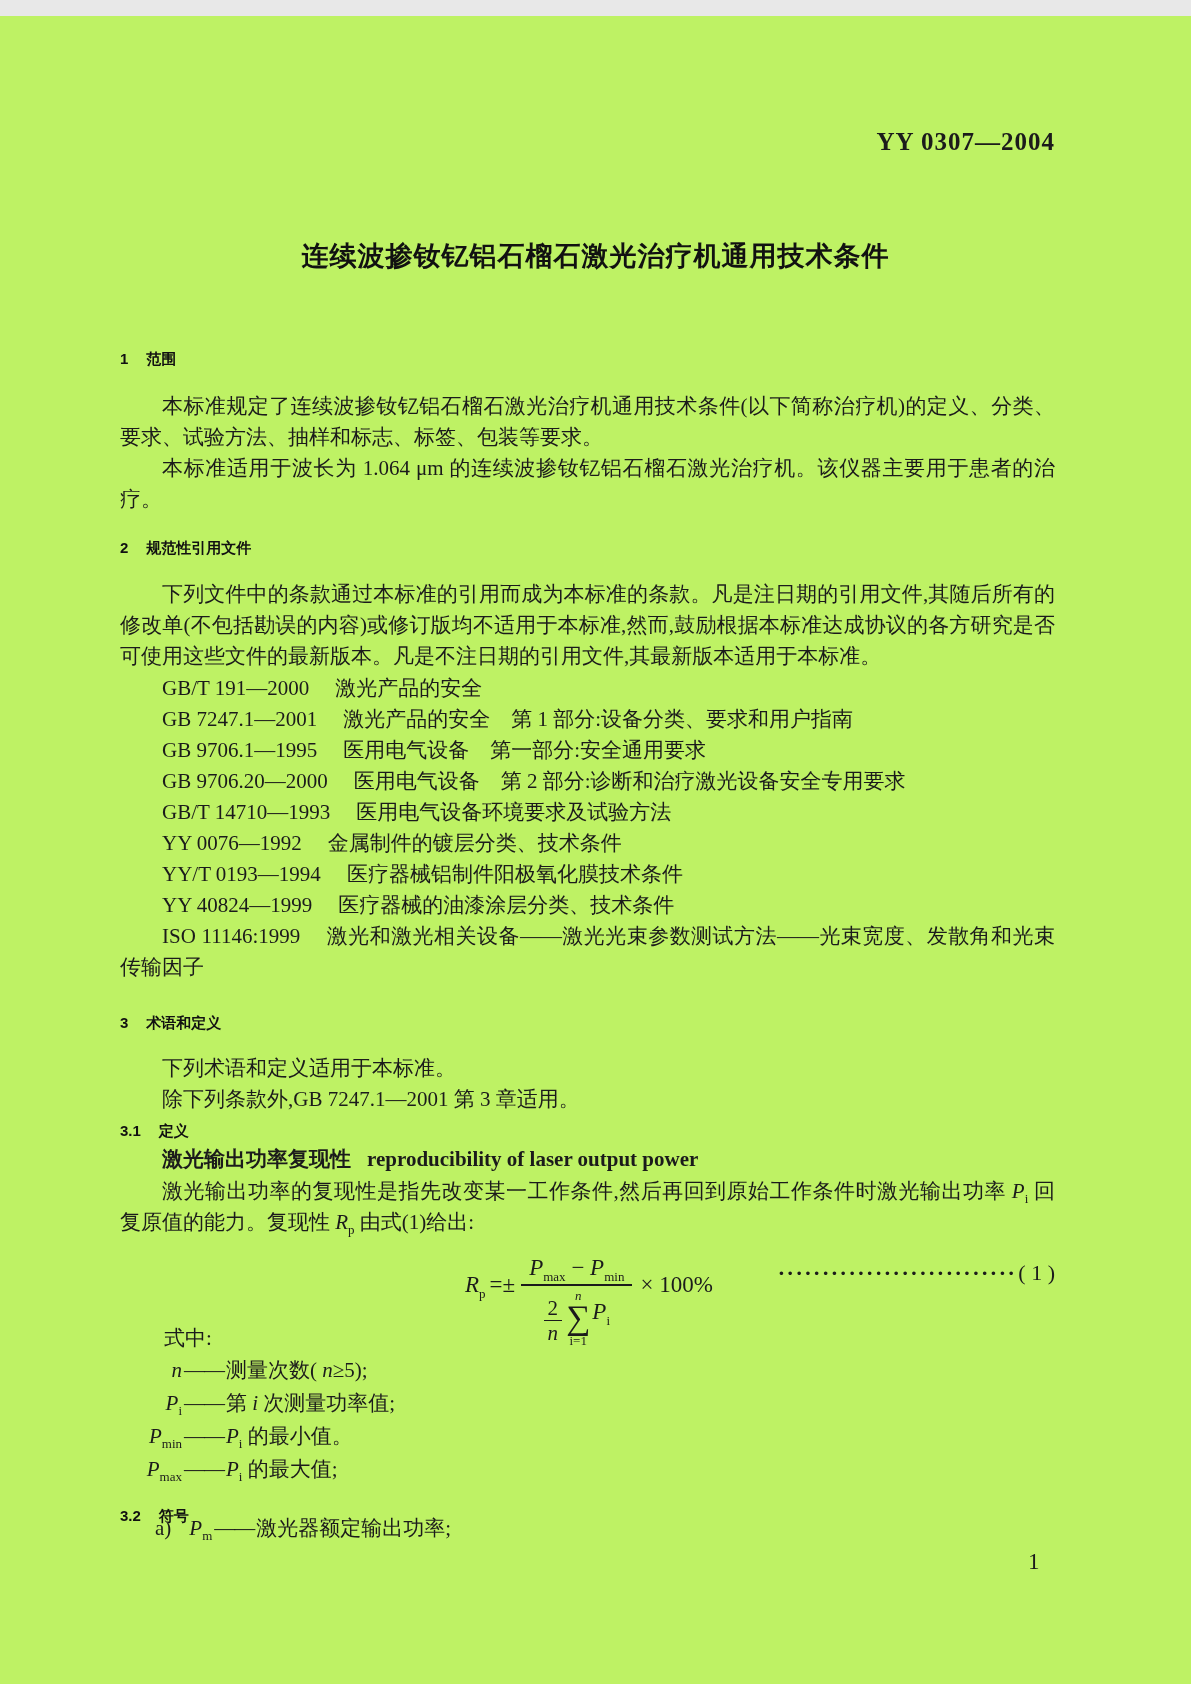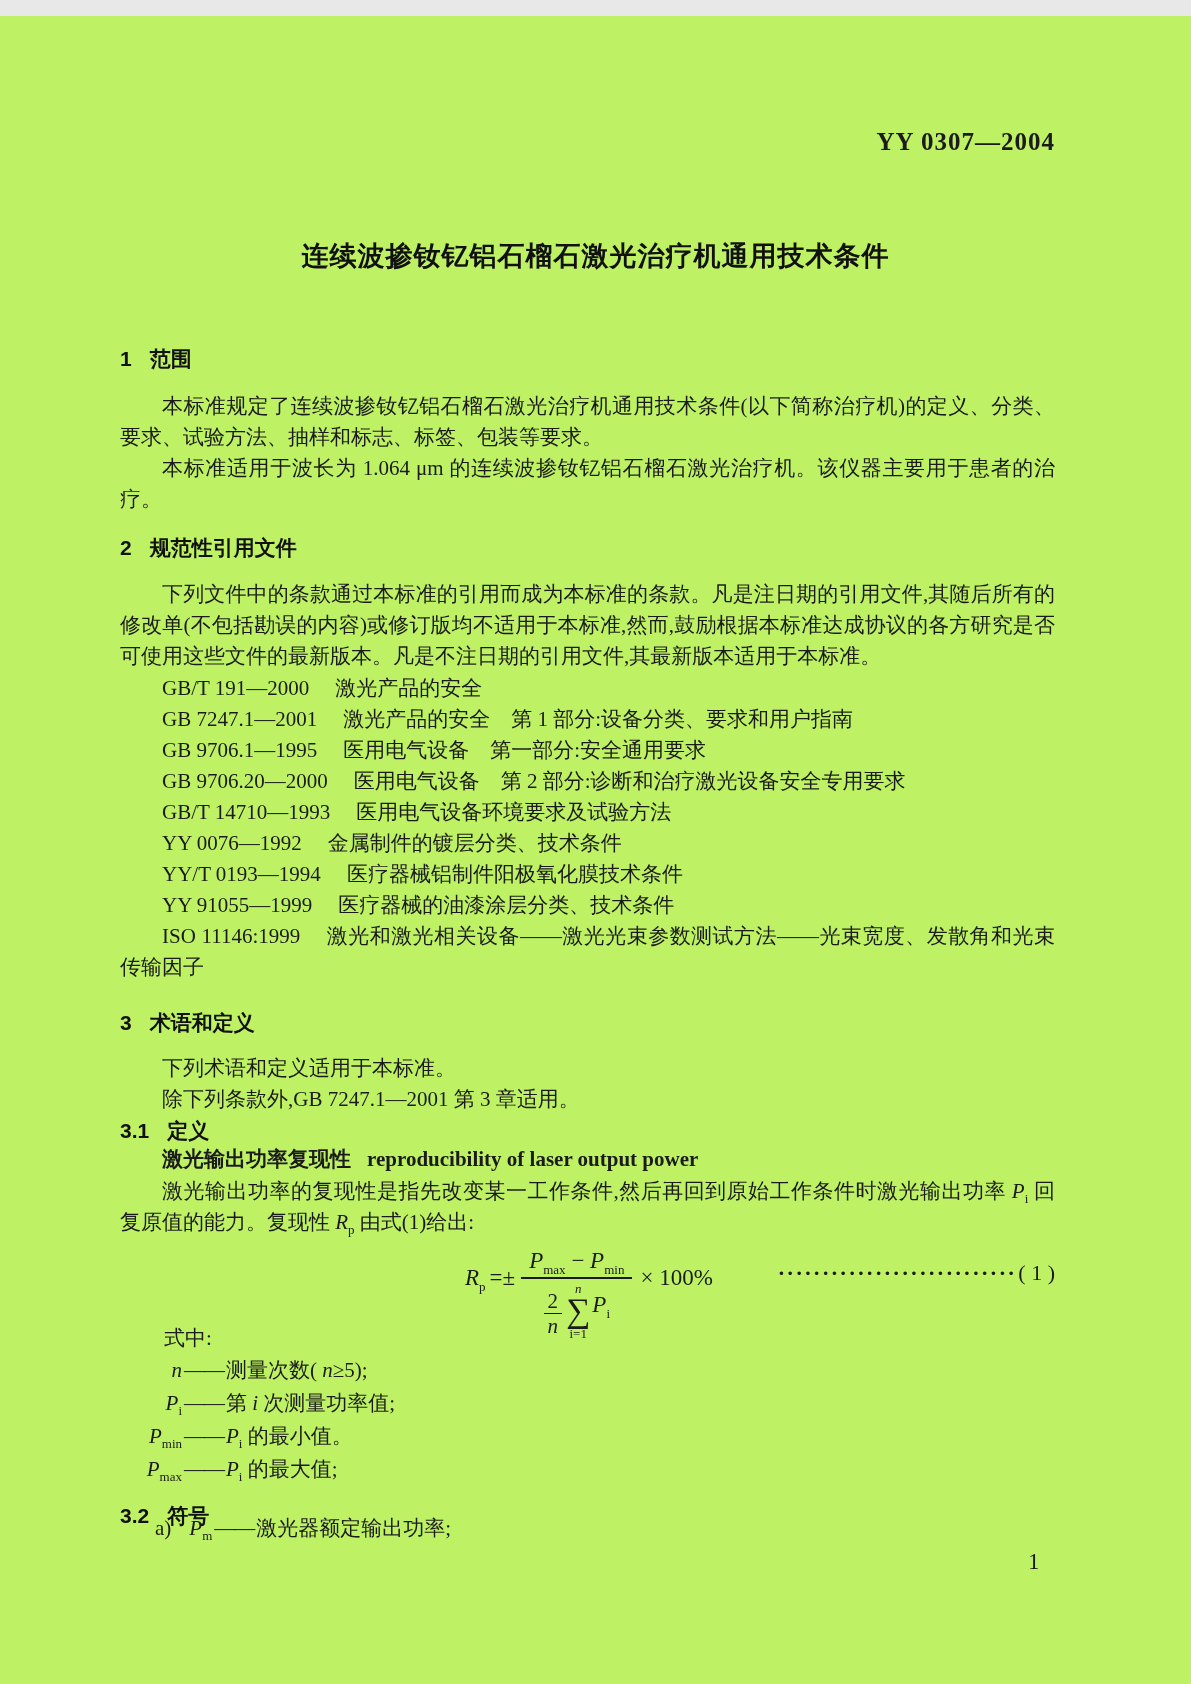--- a/index.html
+++ b/index.html
@@ -19,40 +19,40 @@
   }
   .doc-title{
     position:absolute;top:222px;left:0;width:100%;
     margin:0;text-align:center;
     font-family:"Liberation Sans", sans-serif;
     font-size:27px;font-weight:700;letter-spacing:1px;color:#111;
   }
   .sec-h{
     position:absolute;left:120px;margin:0;
     font-family:"Liberation Sans", sans-serif;
-    font-size:21px;font-weight:700;color:#111;line-height:30px;
+    font-size:15px;font-weight:700;color:#111;line-height:30px;
   }
   .sec-num{margin-right:18px;}
   .block{
     position:absolute;left:120px;width:935px;
     font-size:21px;line-height:31px;text-align:justify;
   }
   .block p{margin:0;}
   .para{text-indent:2em;}
   .ref{text-indent:2em;}
   .ref-code{margin-right:26px;white-space:nowrap;}
   .term{text-indent:2em;}
   .term-zh{font-family:Liberation Mono, monospace;font-weight:700;}
   .term-en{font-family:"Liberation Serif", serif;font-weight:700;margin-left:16px;}
   .var{font-style:italic;font-family:"Liberation Serif", serif;}
   sub{font-size:13px;line-height:0;}
   
   .eq-area{position:absolute;left:120px;top:1232px;width:935px;height:95px;font-size:23px;}
   .formula{
-    position:absolute;left:345px;top:0;
+    position:absolute;left:345px;top:7px;
     display:flex;align-items:flex-start;
     font-family:"Liberation Serif", serif;
   }
   .f-side{margin-top:17px;white-space:nowrap;}
   .f-eq{margin:17px 6px 0 4px;}
   .f-times{margin-left:8px;}
   .frac{display:inline-flex;flex-direction:column;align-items:center;}
   .frac .num{padding:0 8px 3px;border-bottom:2px solid #1b1b1b;white-space:nowrap;}
   .frac .den{display:flex;align-items:flex-start;padding-top:3px;}
   .mfrac{display:inline-flex;flex-direction:column;align-items:center;line-height:1.05;margin-top:8px;margin-right:4px;font-size:21px;}
@@ -108,21 +108,21 @@
   </div>
 
   <div class="block" style="top:657px">
     <p class="ref"><span class="ref-code">GB/T 191—2000</span><span>激光产品的安全</span></p>
     <p class="ref"><span class="ref-code">GB 7247.1—2001</span><span>激光产品的安全　第 1 部分:设备分类、要求和用户指南</span></p>
     <p class="ref"><span class="ref-code">GB 9706.1—1995</span><span>医用电气设备　第一部分:安全通用要求</span></p>
     <p class="ref"><span class="ref-code">GB 9706.20—2000</span><span>医用电气设备　第 2 部分:诊断和治疗激光设备安全专用要求</span></p>
     <p class="ref"><span class="ref-code">GB/T 14710—1993</span><span>医用电气设备环境要求及试验方法</span></p>
     <p class="ref"><span class="ref-code">YY 0076—1992</span><span>金属制件的镀层分类、技术条件</span></p>
     <p class="ref"><span class="ref-code">YY/T 0193—1994</span><span>医疗器械铝制件阳极氧化膜技术条件</span></p>
-    <p class="ref"><span class="ref-code">YY 91055—1999</span><span>医疗器械的油漆涂层分类、技术条件</span></p>
+    <p class="ref"><span class="ref-code">YY 40824—1999</span><span>医疗器械的油漆涂层分类、技术条件</span></p>
     <p class="ref"><span class="ref-code">ISO 11146:1999</span><span>激光和激光相关设备——激光光束参数测试方法——光束宽度、发散角和光束传输因子</span></p>
   </div>
 
   <h2 class="sec-h" style="top:992px"><span class="sec-num">3</span><span>术语和定义</span></h2>
 
   <div class="block" style="top:1037px">
     <p class="para">下列术语和定义适用于本标准。</p>
     <p class="para">除下列条款外,GB 7247.1—2001 第 3 章适用。</p>
   </div>
 

